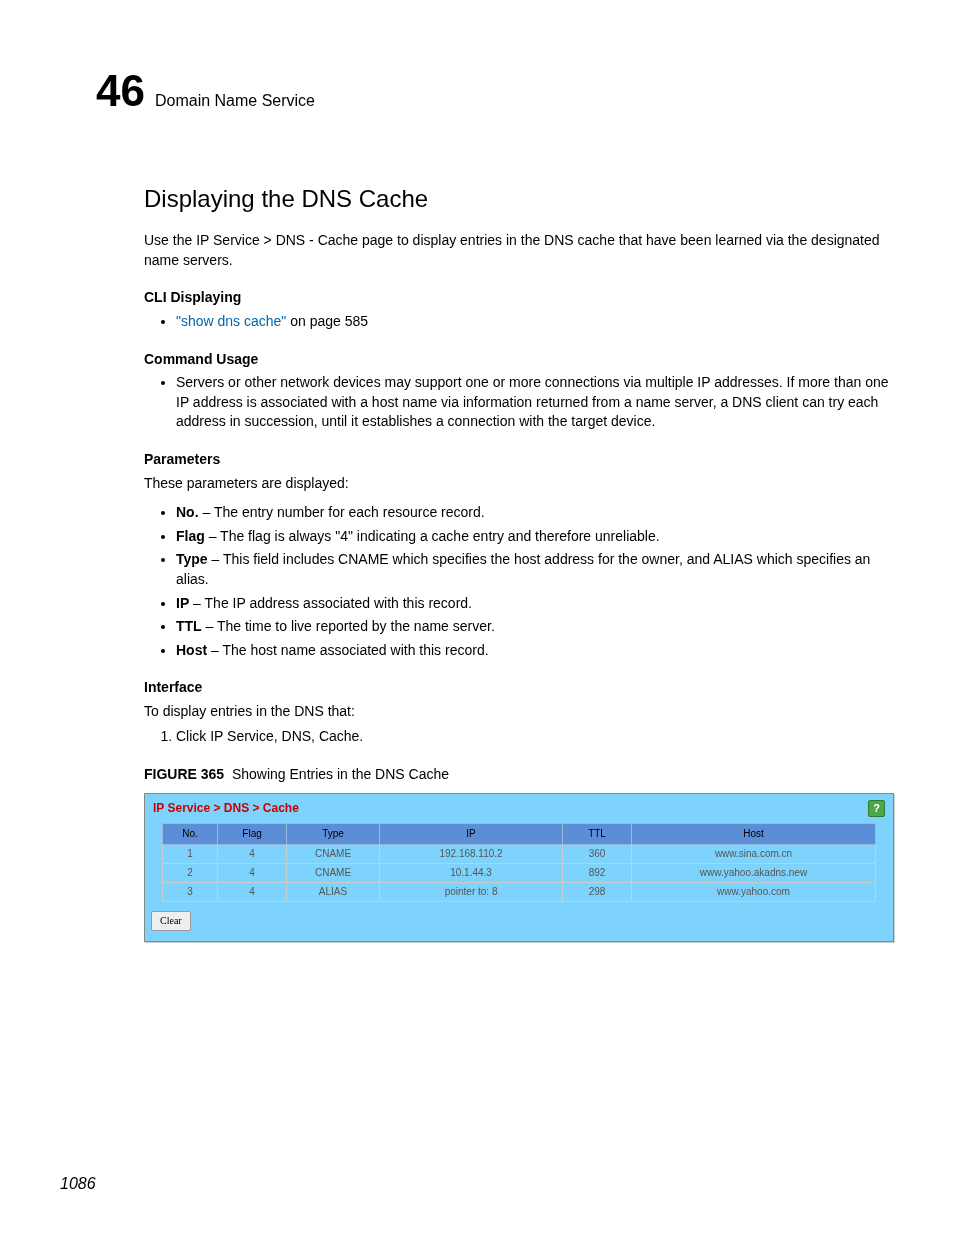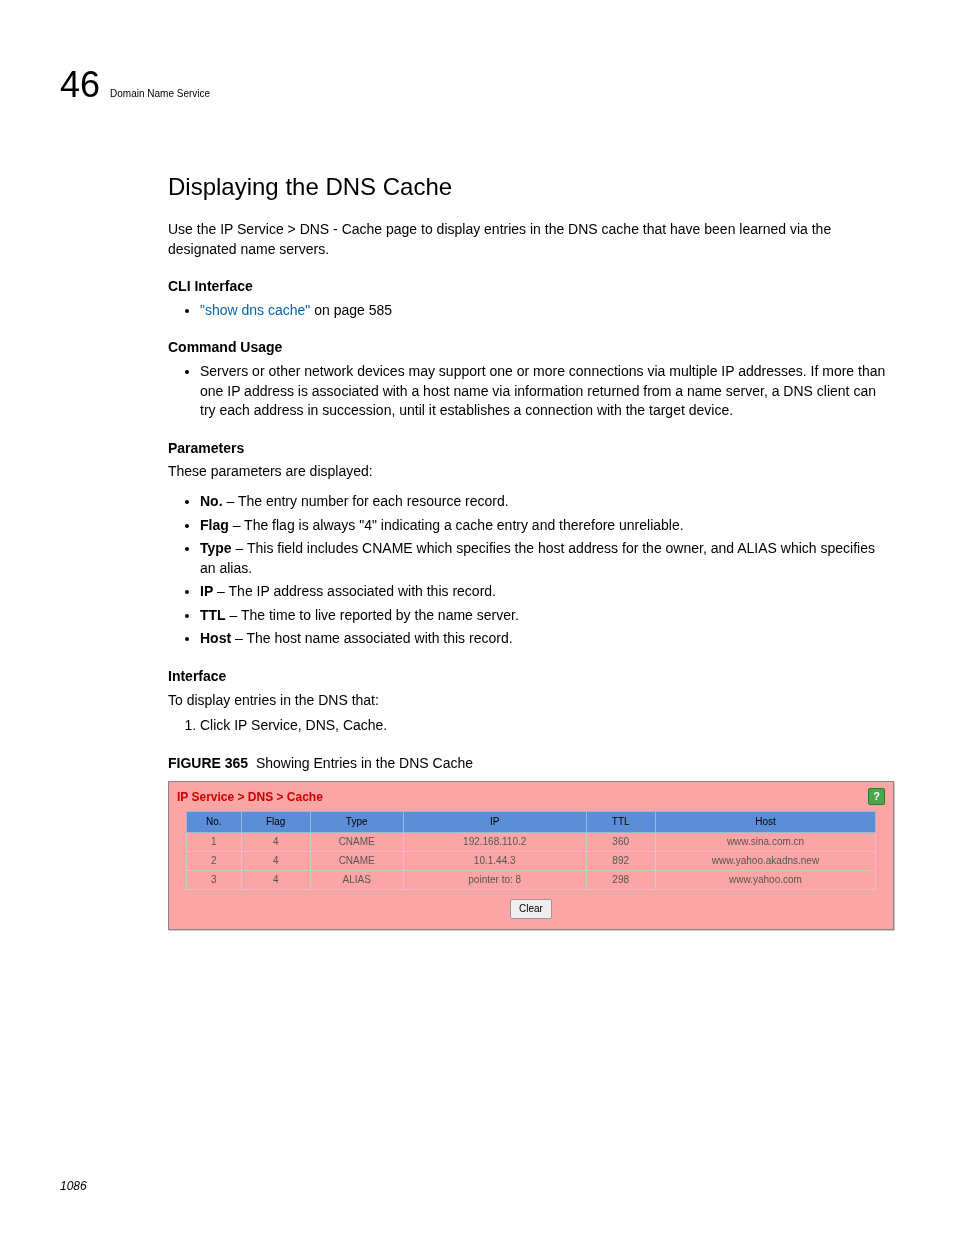--- a/index.html
+++ b/index.html
@@ -12,29 +12,30 @@
     box-sizing: border-box;
     line-height: 1.4;
   }
   .header-row {
     display: flex;
     align-items: baseline;
     gap: 10px;
     margin-bottom: 60px;
   }
   .chapter-num {
-    font-size: 36px;
-    font-weight: normal;
+    font-size: 44px;
+    font-weight: bold;
     font-family: Arial, sans-serif;
+    margin-left: 36px;
   }
   .chapter-title {
-    font-size: 10px;
+    font-size: 16px;
   }
   .content {
-    margin-left: 108px;
+    margin-left: 84px;
   }
   h1.section-title {
     font-size: 24px;
     font-weight: normal;
     margin: 0 0 16px 0;
   }
   .para {
     margin: 0 0 18px 0;
   }
   .sub-head {
@@ -58,21 +59,21 @@
   }
   .fig-caption {
     margin: 10px 0 8px 0;
   }
   .fig-caption .fig-label {
     font-weight: bold;
   }
   .screenshot {
     border: 1px solid #888;
     padding: 4px 6px 10px 6px;
-    background: #fca5a5;
+    background: #7dd3fc;
     box-shadow: 1px 1px 0 #ccc;
   }
   .breadcrumb-row {
     display: flex;
     justify-content: space-between;
     align-items: center;
     color: #c00;
     font-weight: bold;
     font-size: 12px;
     padding: 2px 2px 6px 2px;
@@ -109,40 +110,40 @@
     padding: 3px 6px;
     text-align: center;
   }
   table.dns-table td {
     border: 1px solid #ccc;
     padding: 2px 6px;
     text-align: center;
     color: #555;
   }
   .btn-row {
-    text-align: center;
     padding-top: 8px;
+    font-family: Liberation Serif, serif;
   }
   .btn {
     font-size: 10px;
     padding: 2px 8px;
     background: #eee;
     border: 1px solid #999;
     border-radius: 2px;
     display: inline-block;
   }
   .footer {
     position: absolute;
     bottom: 40px;
     left: 60px;
     right: 60px;
     display: flex;
     justify-content: space-between;
     font-style: italic;
-    font-size: 12px;
+    font-size: 16px;
   }
   .footer-right {
     text-align: right;
   }
   .col-no { width: 42px; }
   .col-flag { width: 56px; }
   .col-type { width: 80px; }
   .col-ip { width: 170px; }
   .col-ttl { width: 56px; }
   .col-host { }
@@ -154,21 +155,21 @@
   <div class="chapter-num">46</div>
   <div class="chapter-title">Domain Name Service</div>
 </div>
 
 <div class="content">
 
   <h1 class="section-title">Displaying the DNS Cache</h1>
 
   <p class="para">Use the IP Service &gt; DNS - Cache page to display entries in the DNS cache that have been learned via the designated name servers.</p>
 
-  <p class="sub-head">CLI Interface</p>
+  <p class="sub-head">CLI Displaying</p>
   <ul class="bullets">
     <li>
       <a class="link">"show dns cache"</a><span> on page 585</span>
     </li>
   </ul>
 
   <p class="sub-head">Command Usage</p>
   <ul class="bullets">
     <li>Servers or other network devices may support one or more connections via multiple IP addresses. If more than one IP address is associated with a host name via information returned from a name server, a DNS client can try each address in succession, until it establishes a connection with the target device.</li>
   </ul>

